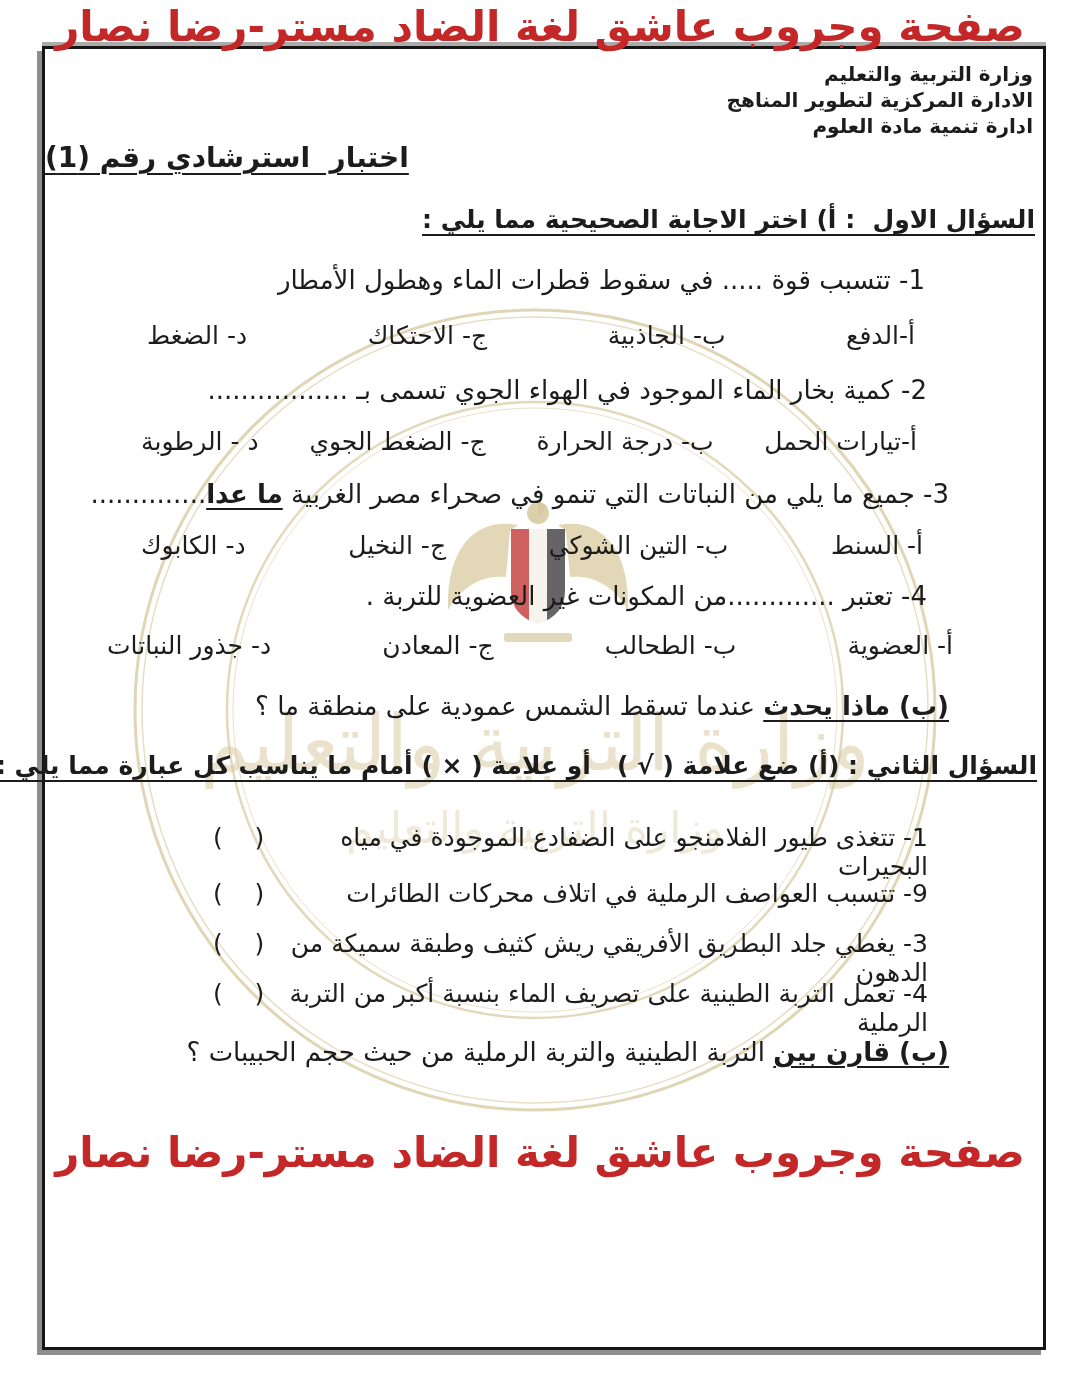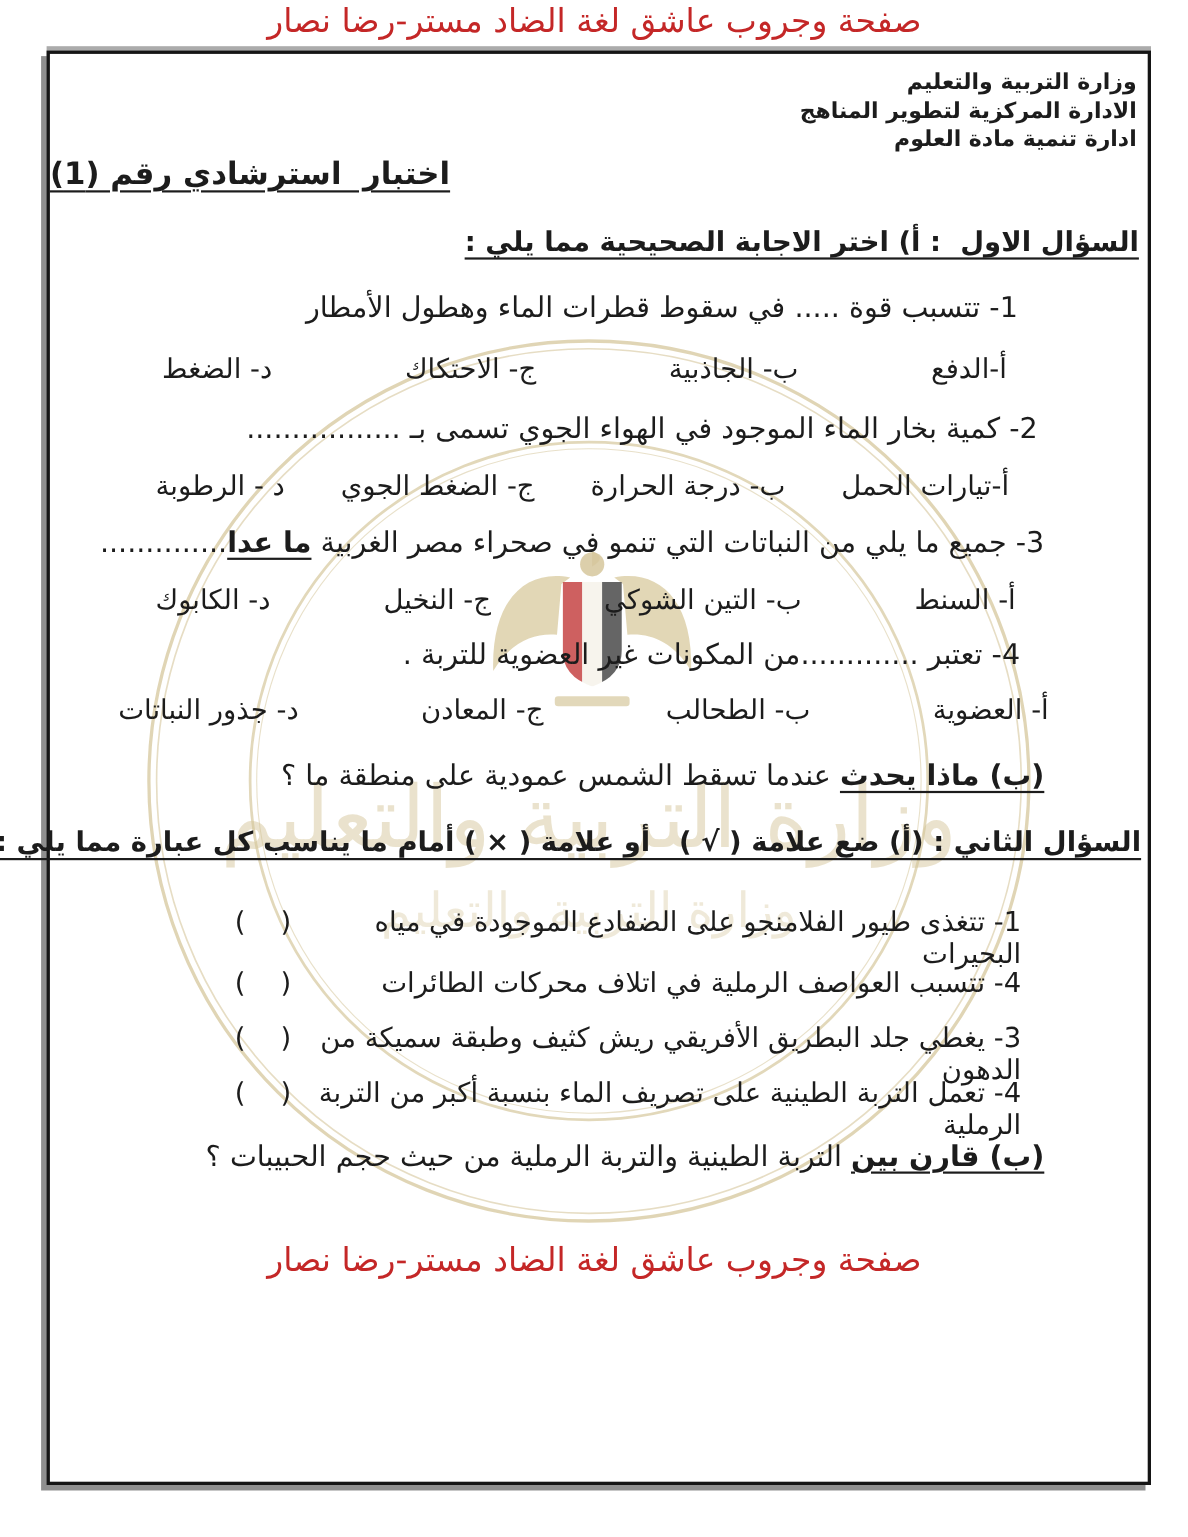--- a/index.html
+++ b/index.html
@@ -1,20 +1,20 @@
 <!DOCTYPE html>
 <html lang="ar" dir="rtl"><head>
 <meta charset="utf-8">
 <style>
   * { margin:0; padding:0; box-sizing:border-box; }
   html,body { width:1080px; height:1397px; background:#ffffff; }
   body { font-family:"DejaVu Sans", sans-serif; color:#1c1c1c; overflow:hidden; }
   .page { position:relative; width:1080px; height:1397px; background:#ffffff; direction:rtl; }
 
-  .banner { position:absolute; left:0; right:0; text-align:center; color:#c42727; font-size:30px; z-index:3; }
+  .banner { position:absolute; left:0; right:0; text-align:center; color:#c42727; font-size:42px; z-index:3;font-weight:bold; }
   .banner.top { top:2px; }
   .banner.bottom { top:1128px; }
 
   .watermark { position:absolute; left:70px; top:245px; width:930px; height:930px; z-index:0; pointer-events:none; }
 
   .frame { position:absolute; left:42px; top:46px; width:1004px; height:1304px;
            border:3px solid #151515; box-shadow:-5px 5px 0 #8f8f8f, 0 -4px 0 #ababab;
            z-index:1; background:transparent; }
 
   .ministry { position:absolute; top:12px; right:10px; text-align:right; font-weight:bold;
@@ -98,21 +98,21 @@
     </div>
 
     <div class="q" style="top:216px; right:118px;">1- تتسبب قوة ..... في سقوط قطرات الماء وهطول الأمطار</div>
     <div class="opts" style="top:272px; right:128px; left:102px;">
       <span>أ-الدفع</span>
       <span>ب- الجاذبية</span>
       <span>ج- الاحتكاك</span>
       <span>د- الضغط</span>
     </div>
 
-    <div class="q" style="top:326px; right:100px;">2- كمية بخار الماء الموجود في الهواء الجوي تسمى بـ .................</div>
+    <div class="q" style="top:326px; right:116px;">2- كمية بخار الماء الموجود في الهواء الجوي تسمى بـ .................</div>
     <div class="opts" style="top:378px; right:126px; left:96px;">
       <span>أ-تيارات الحمل</span>
       <span>ب- درجة الحرارة</span>
       <span>ج-  الضغط الجوي</span>
       <span>د - الرطوبة</span>
     </div>
 
     <div class="q" style="top:430px; right:94px;">
       <span>3- جميع ما يلي من النباتات التي تنمو في صحراء مصر الغربية </span><span class="emph">ما عدا</span><span>..............</span>
     </div>
@@ -137,21 +137,21 @@
 
     <div class="sec-head" style="top:702px; right:6px;">
       <span class="u">السؤال الثاني : (أ) ضع علامة ( √ )   أو علامة ( × ) أمام ما يناسب كل عبارة مما يلي :</span>
     </div>
 
     <div class="st-row" style="top:774px;">
       <span>1-  تتغذى طيور الفلامنجو على الضفادع الموجودة في مياه البحيرات</span>
       <span class="ans">(    )</span>
     </div>
     <div class="st-row" style="top:830px;">
-      <span>4- تتسبب العواصف الرملية في اتلاف محركات الطائرات</span>
+      <span>9- تتسبب العواصف الرملية في اتلاف محركات الطائرات</span>
       <span class="ans">(    )</span>
     </div>
     <div class="st-row" style="top:880px;">
       <span>3-  يغطي جلد البطريق الأفريقي ريش كثيف وطبقة سميكة من الدهون</span>
       <span class="ans">(    )</span>
     </div>
     <div class="st-row" style="top:930px;">
       <span>4- تعمل التربة الطينية على تصريف الماء بنسبة أكبر من التربة الرملية</span>
       <span class="ans">(    )</span>
     </div>

